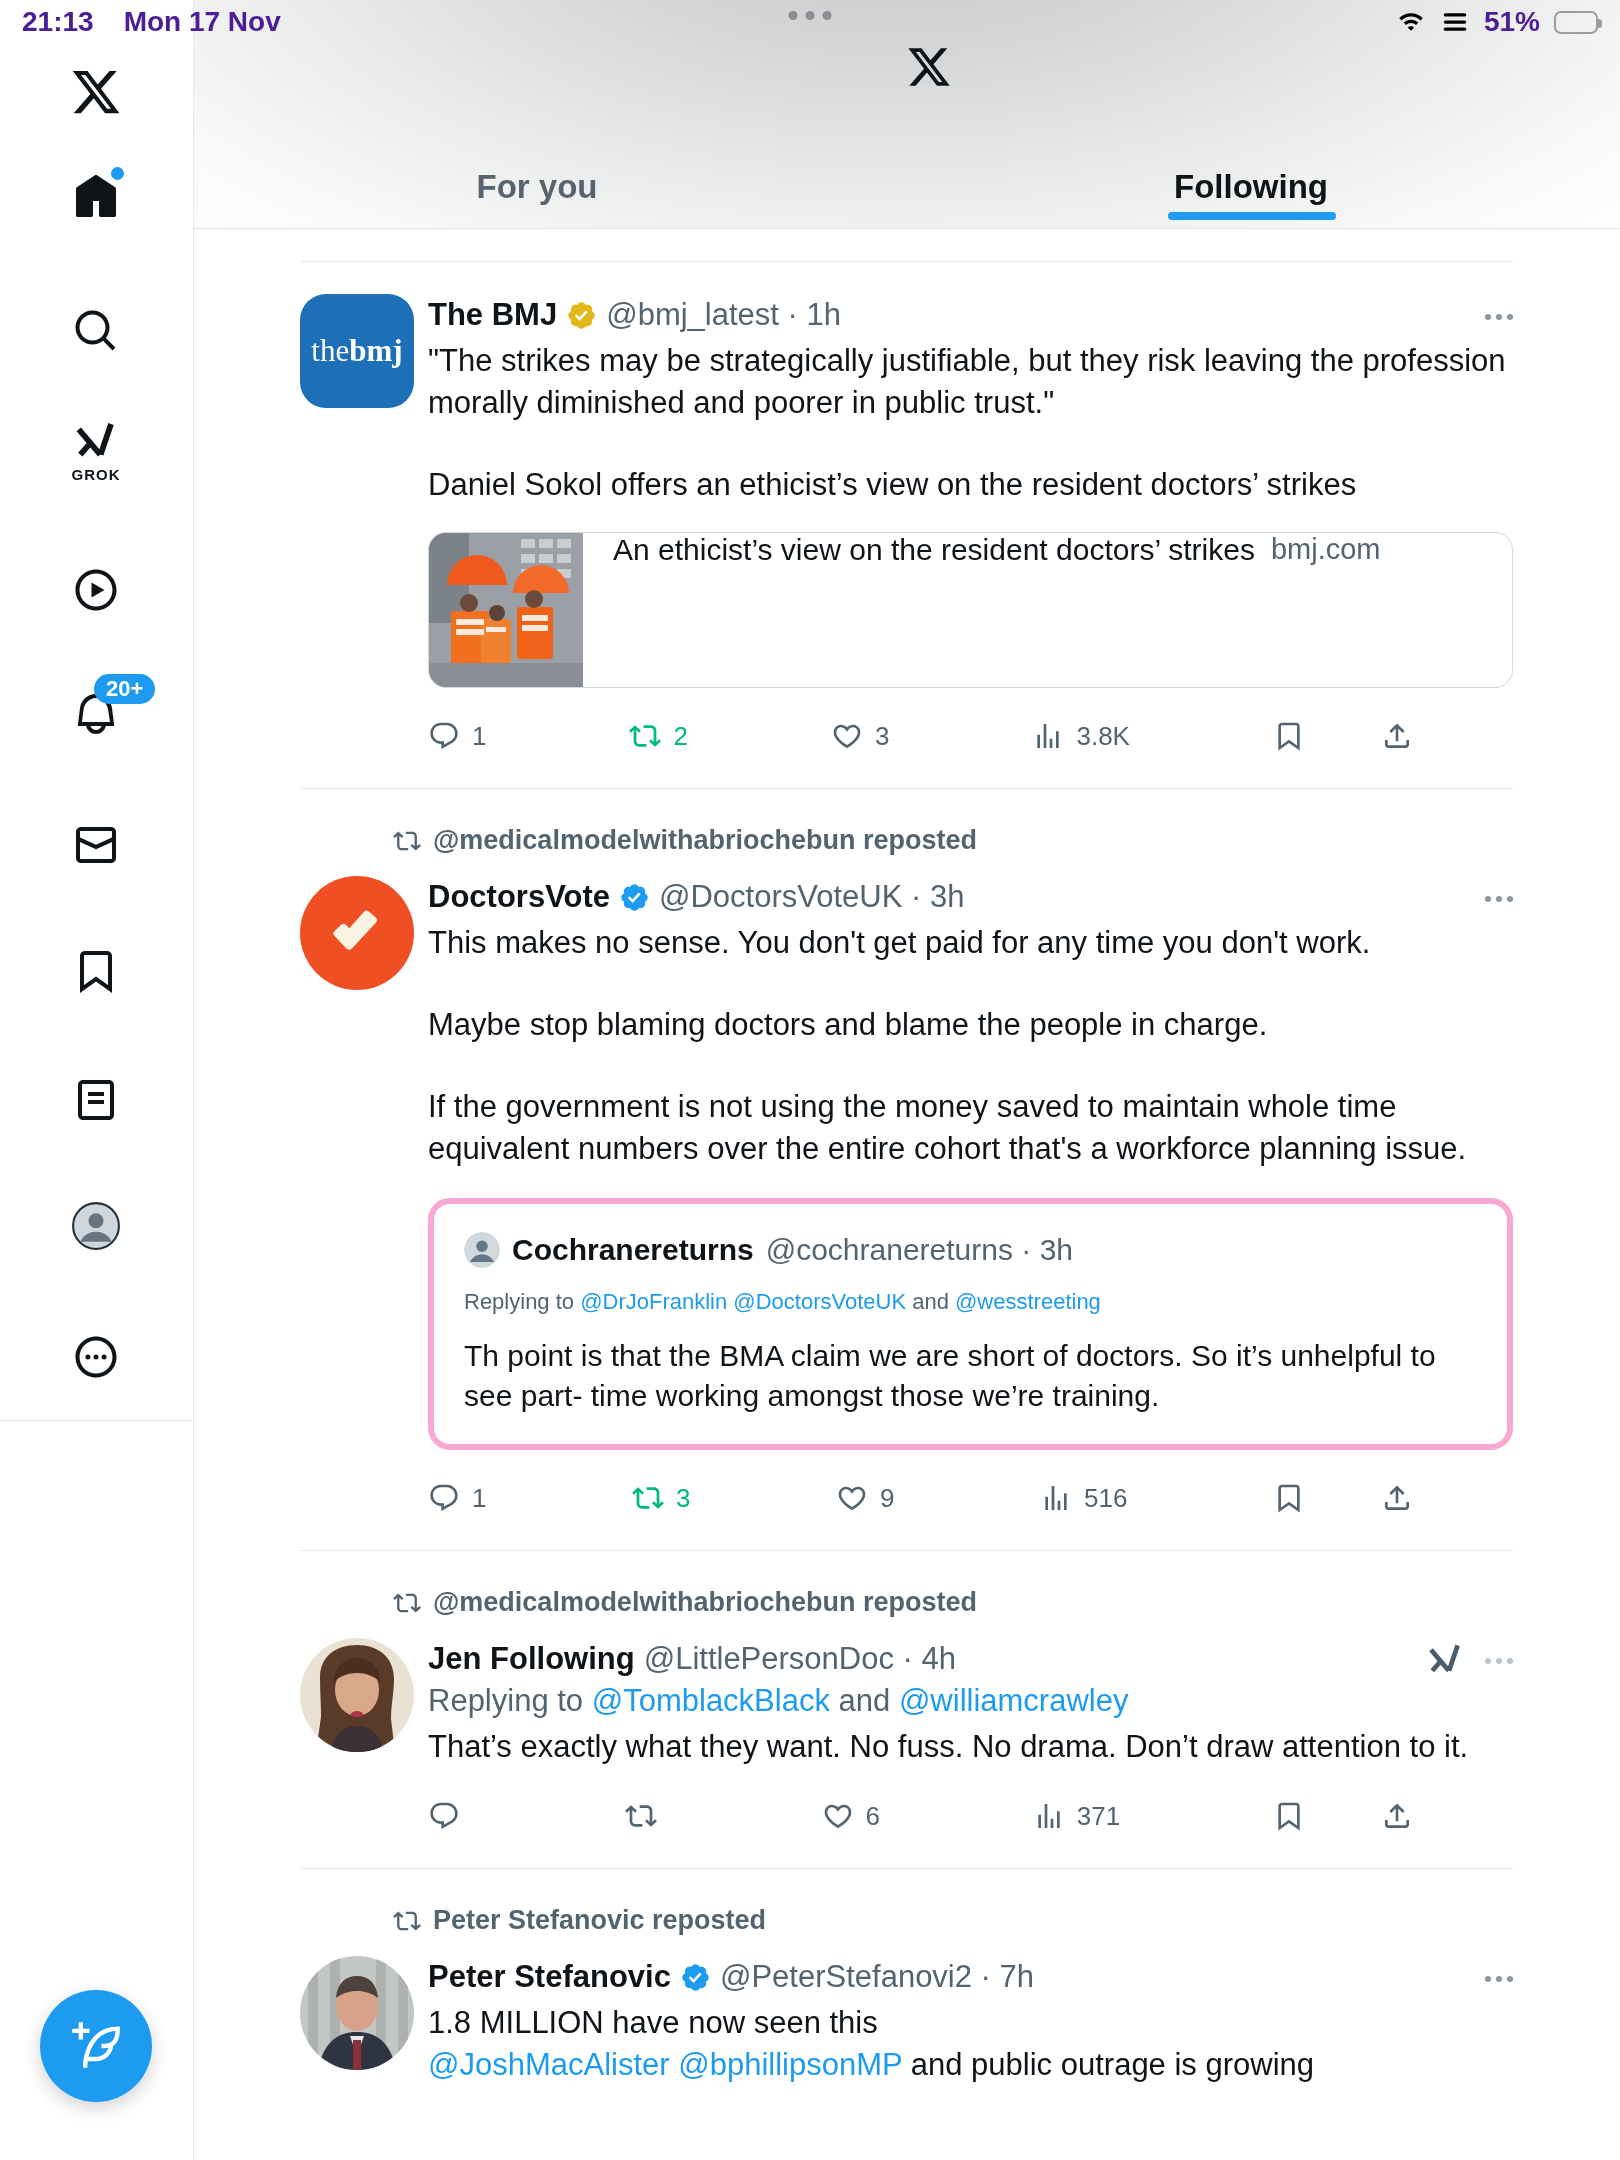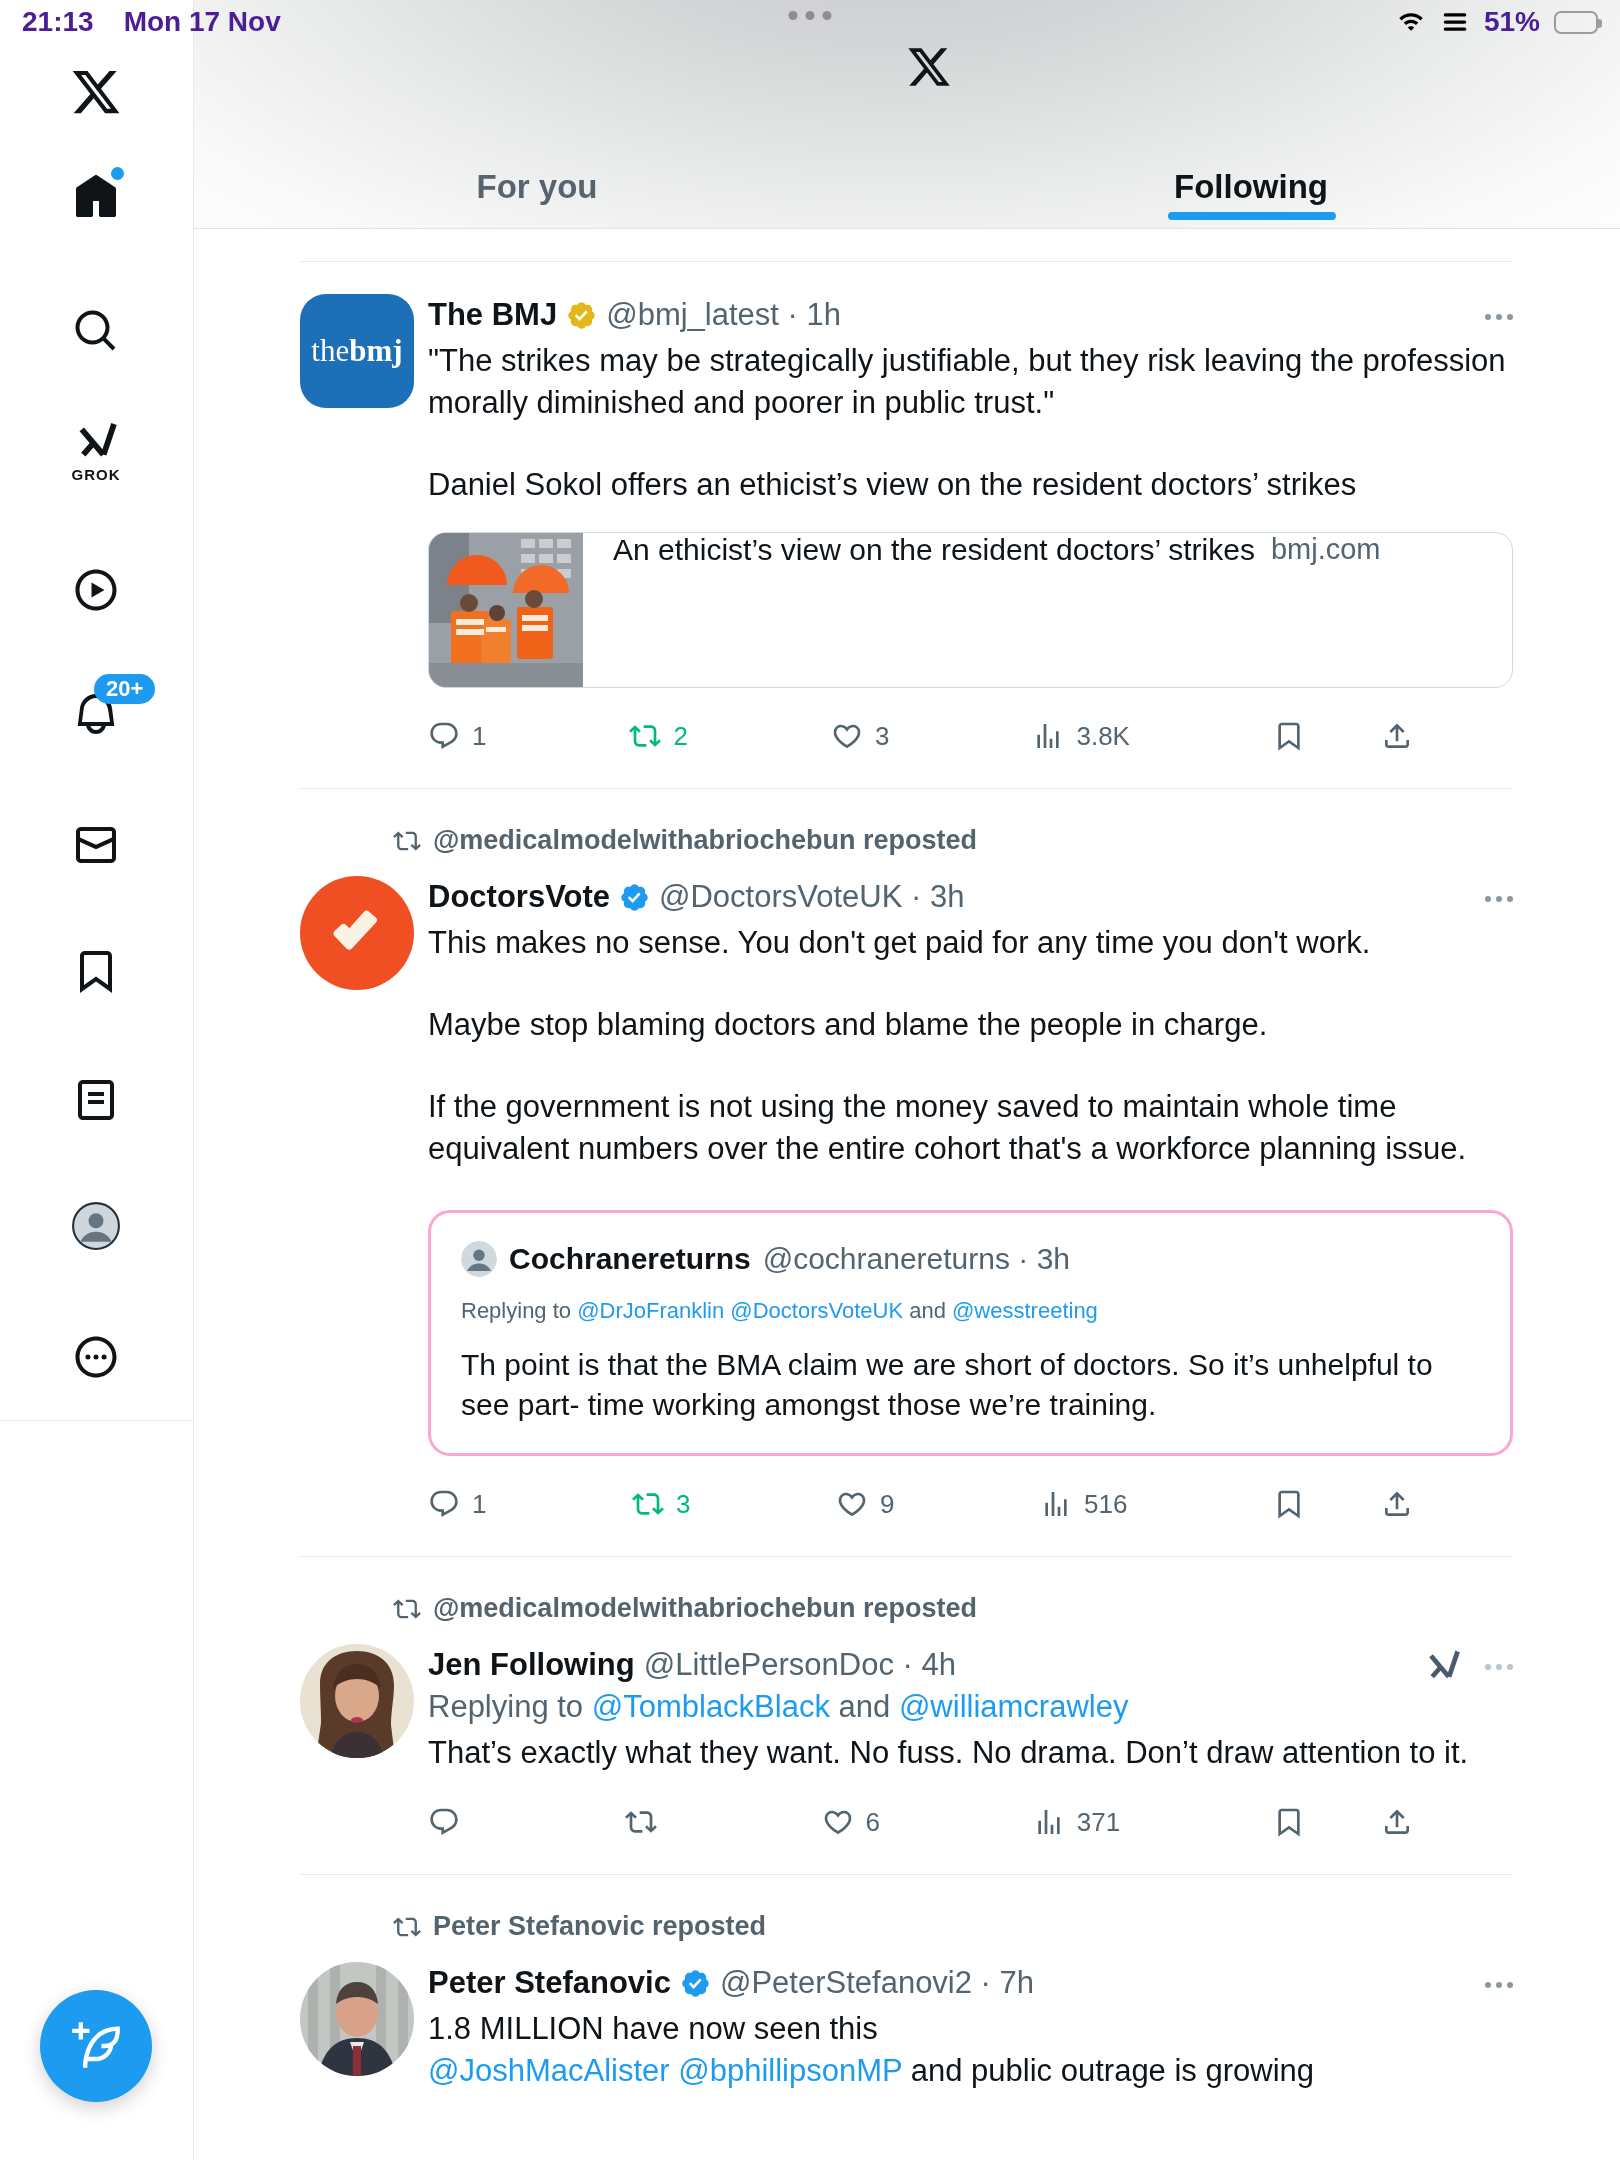--- a/index.html
+++ b/index.html
@@ -24,21 +24,21 @@
   .mt-dots{position:absolute;left:810px;top:11px;transform:translateX(-50%);display:flex;gap:8px;z-index:41;}
   .mt-dots i{width:9px;height:9px;border-radius:50%;background:#8d8d92;}
 
   
   .sidebar{position:absolute;left:0;top:0;width:194px;height:2160px;background:#fff;border-right:1px solid #e7ebee;z-index:30;}
   .sb-item{position:absolute;left:96px;transform:translate(-50%,-50%);color:#0f1419;}
   .sb-divider{position:absolute;left:0;top:1420px;width:193px;height:1px;background:#e7ebee;}
   .badge-pill{position:absolute;top:-16px;left:22px;background:#1d9bf0;color:#fff;font-size:22px;font-weight:700;
     padding:3px 12px;border-radius:999px;line-height:1.1;}
   .home-dot{position:absolute;top:-6px;right:-4px;width:13px;height:13px;border-radius:50%;background:#1d9bf0;}
-  .grok-wrap{display:flex;flex-direction:column;align-items:flex-end;gap:2px;}
+  .grok-wrap{display:flex;flex-direction:column;align-items:flex-start;gap:2px;}
   .grok-label{font-size:15px;font-weight:700;letter-spacing:1px;}
   .fab{position:absolute;left:96px;top:2046px;transform:translate(-50%,-50%);width:112px;height:112px;border-radius:50%;
     background:#1d9bf0;display:flex;align-items:center;justify-content:center;box-shadow:0 6px 18px rgba(0,0,0,.18);}
 
   
   .feed{margin-left:194px;width:1426px;position:relative;}
   .feed-header{height:229px;position:relative;border-bottom:1px solid #e0e4e7;
     background:
       radial-gradient(1050px 480px at 700px -90px, #c6c8ca 0%, #d3d5d6 28%, #e9eaea 58%, #f9f9f9 82%, #ffffff 100%);}
   .header-logo{position:absolute;left:712px;top:44px;}
@@ -78,21 +78,21 @@
   .replying{font-size:31px;line-height:42px;color:#536471;}
 
   
   .link-card{margin-top:26px;height:156px;border:1px solid #cfd9de;border-radius:18px;display:flex;overflow:hidden;background:#fff;}
   .card-img{width:154px;height:154px;flex:none;}
   .card-text{display:flex;flex-direction:row;justify-content:center;padding-left:30px;gap:16px;}
   .card-title{font-size:30px;color:#0f1419;}
   .card-domain{font-size:29px;color:#536471;}
 
   
-  .quote-card{margin-top:40px;border:3px solid #f9a8d4;border-radius:22px;padding:28px 30px;background:#fff;}
+  .quote-card{margin-top:28px;border:6px solid #f9a8d4;border-radius:22px;padding:28px 30px;background:#fff;}
   .quote-head{display:flex;align-items:center;gap:12px;}
   .q-avatar{width:36px;height:36px;border-radius:50%;overflow:hidden;flex:none;}
   .q-name{font-size:30px;font-weight:700;}
   .q-handle{font-size:30px;color:#536471;}
   .quote-replying{margin-top:14px;font-size:22px;line-height:40px;color:#536471;}
   .quote-body{margin-top:14px;font-size:30px;line-height:40px;color:#0f1419;}
 
   
   .engage{margin-top:30px;display:flex;align-items:center;justify-content:space-between;padding-right:100px;height:36px;}
   .eng-item{display:flex;align-items:center;gap:12px;color:#536471;font-size:26px;}

